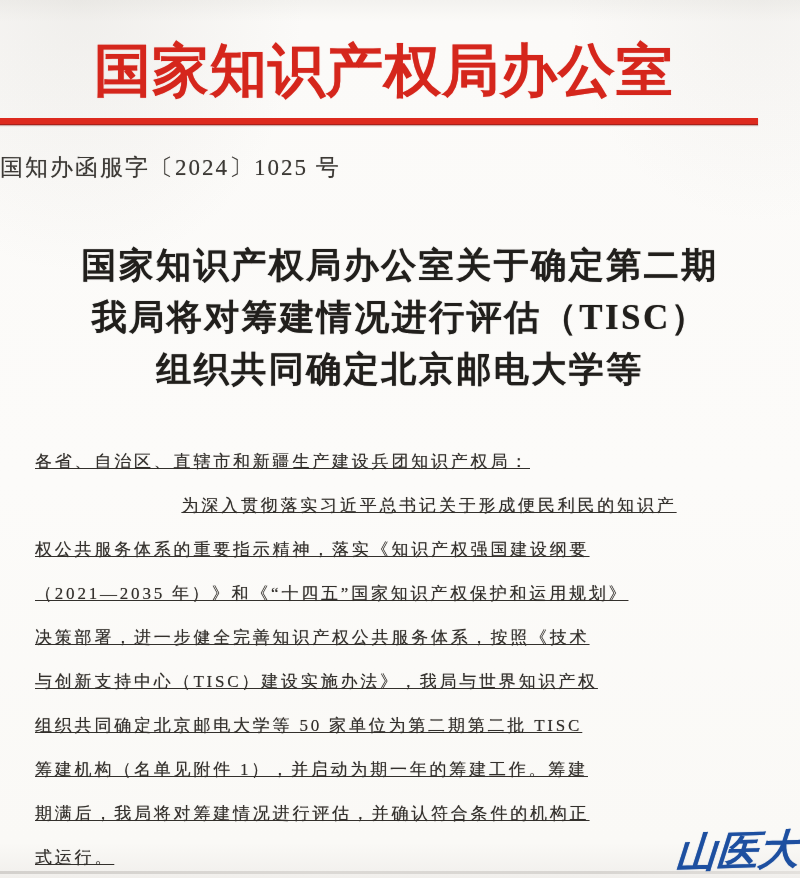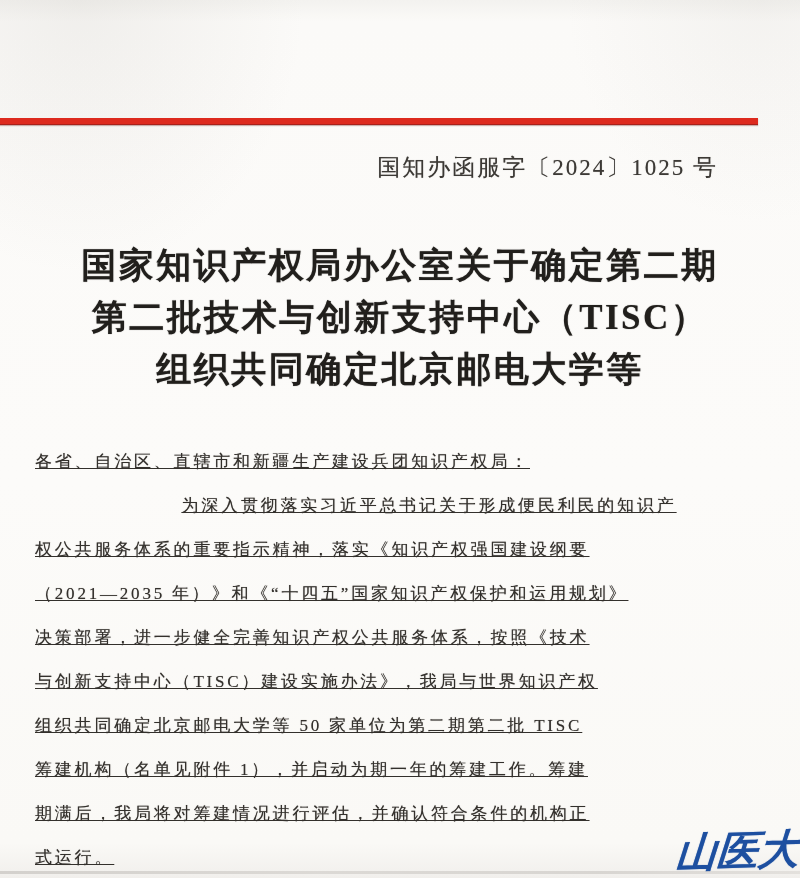--- a/index.html
+++ b/index.html
@@ -52,21 +52,21 @@
     height: 6px;
     background: #dd2a1e;
     border-bottom: 1.5px solid #a8201a;
     box-shadow: 0 1px 1px rgba(120,40,35,0.35);
   }
   .doc-number {
     position: absolute;
     top: 152px;
     left: 0;
     width: 718px;
-    text-align: right;
+    text-align: left;
     font-size: 23px;
     letter-spacing: 2px;
     color: #3c3935;
     text-shadow: 0 0 0.7px rgba(60,57,53,0.5);
     white-space: nowrap;
   }
   .title-block {
     position: absolute;
     top: 240px;
     left: 0;
@@ -114,28 +114,29 @@
     transform: skewX(-6deg) rotate(-2deg);
     text-shadow: 0 0 1px rgba(29,79,160,0.6);
     white-space: nowrap;
   }
 </style>
 </head>
 <body>
 
 <div class="page">
 
+  <div class="letterhead">国家知识产权局办公室</div>
 
   <div class="red-rule"></div>
 
   <div class="doc-number">国知办函服字〔2024〕1025 号</div>
 
   <div class="title-block">
     <div class="title-line">国家知识产权局办公室关于确定第二期</div>
-    <div class="title-line">第二批技术与创新支持中心（TISC）</div>
+    <div class="title-line">我局将对筹建情况进行评估（TISC）</div>
     <div class="title-line">组织共同确定北京邮电大学等</div>
   </div>
 
   <div class="body-block">
     <div class="body-line">各省、自治区、直辖市和新疆生产建设兵团知识产权局：</div>
     <div class="body-line indent">为深入贯彻落实习近平总书记关于形成便民利民的知识产</div>
     <div class="body-line">权公共服务体系的重要指示精神，落实《知识产权强国建设纲要</div>
     <div class="body-line">（2021—2035 年）》和《“十四五”国家知识产权保护和运用规划》</div>
     <div class="body-line">决策部署，进一步健全完善知识产权公共服务体系，按照《技术</div>
     <div class="body-line">与创新支持中心（TISC）建设实施办法》，我局与世界知识产权</div>

